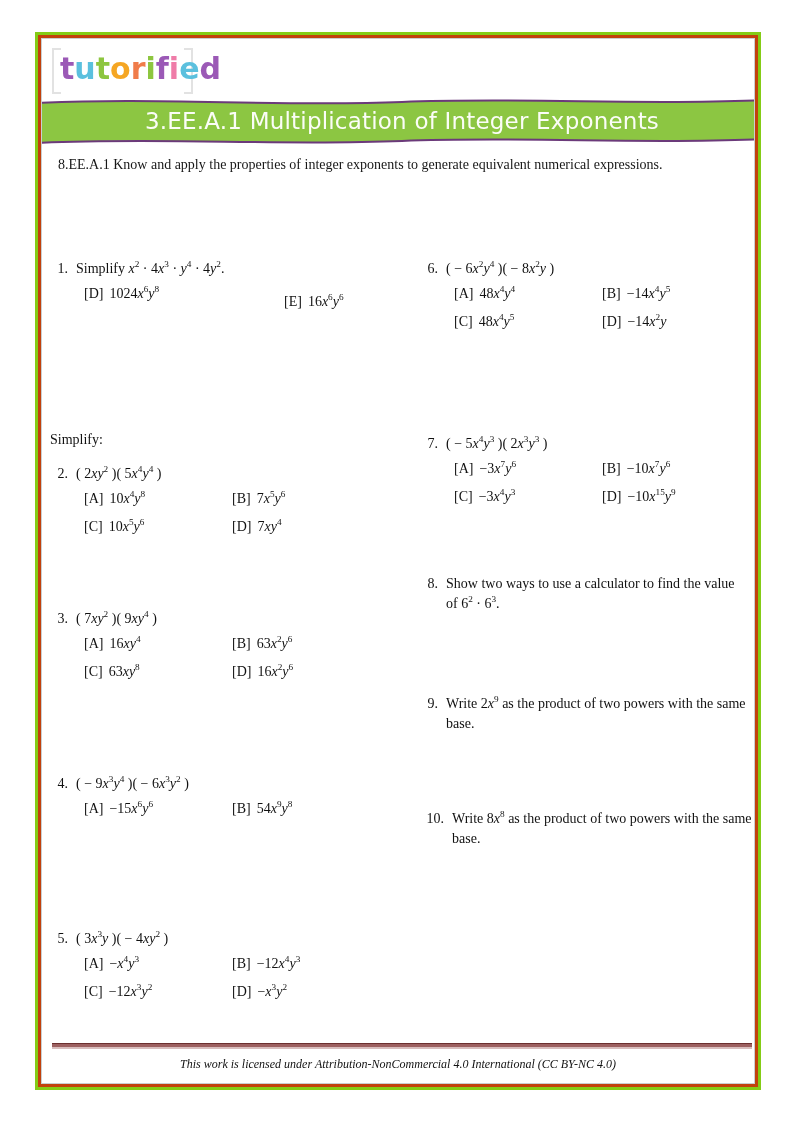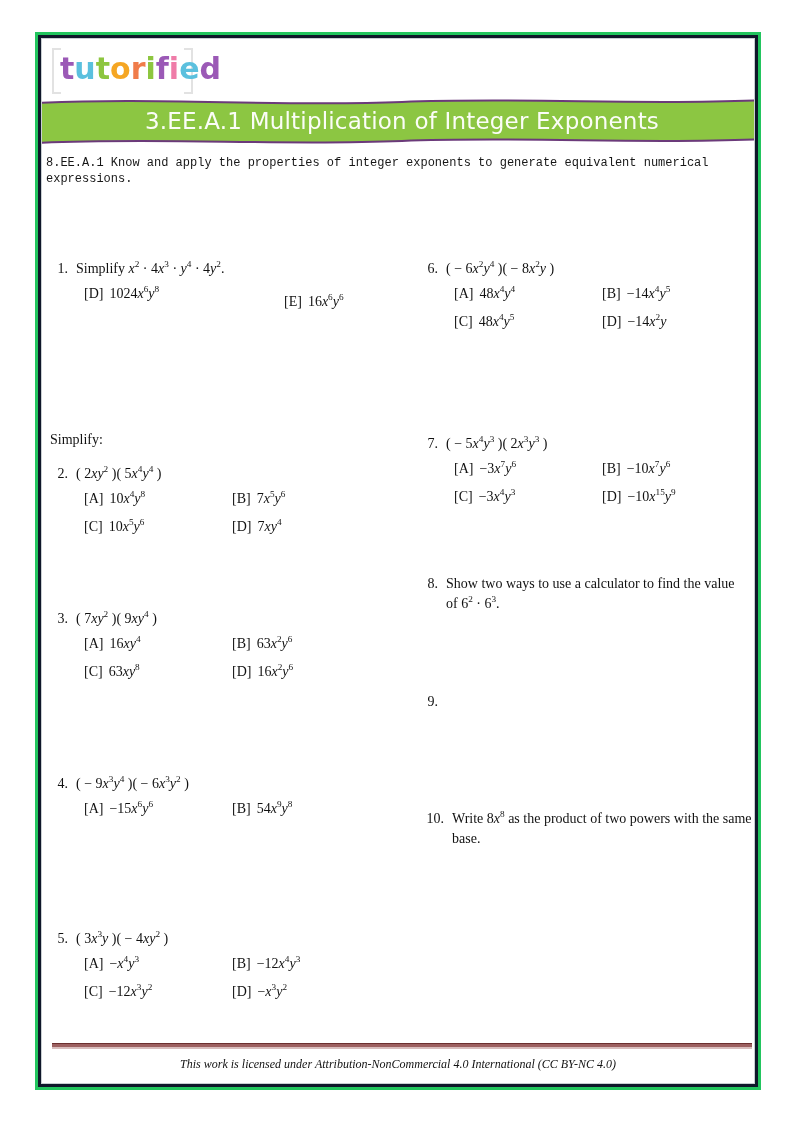--- a/index.html
+++ b/index.html
@@ -15,22 +15,22 @@
     overflow: hidden;
   }
 
   
   .page-frame {
     position: absolute;
     left: 35px;
     top: 32px;
     width: 726px;
     height: 1058px;
-    border: 3px solid #22c55e;
-    background: #0f172a;
+    border: 3px solid #84cc16;
+    background: #c2410c;
     box-sizing: border-box;
   }
   .page-inner {
     position: absolute;
     left: 3px;
     top: 3px;
     right: 3px;
     bottom: 3px;
     border: 1px solid #c9cfd2;
     background: #ffffff;
@@ -89,25 +89,25 @@
     font-family: "DejaVu Sans", sans-serif;
     font-size: 23px;
     color: #fbfdf7;
     letter-spacing: 0.2px;
     white-space: nowrap;
   }
 
   
   .standard-desc {
     position: absolute;
-    left: 4px;
+    left: 16px;
     top: 117px;
     width: 700px;
-    font-family: Liberation Mono, monospace;
-    font-size: 12px;
+    font-family: Liberation Serif, serif;
+    font-size: 14px;
     color: #171717;
     line-height: 1.3;
   }
 
   
   .content {
     position: absolute;
     left: 0;
     top: 150px;
     width: 720px;
@@ -342,20 +342,21 @@
             </div>
             <div class="question" style="top: 385px; left: 0px;">
               <div class="q-head">
                 <div class="q-num">8.</div>
                 <div class="q-text math" style="max-width: 300px;">Show two ways to use a calculator to find the value of 6<sup class="en">2</sup> · 6<sup class="en">3</sup>.</div>
               </div>
             </div>
             <div class="question" style="top: 505px; left: 0px;">
               <div class="q-head">
                 <div class="q-num">9.</div>
+                <div class="q-text math" style="max-width: 300px;">Write 2<i class="v">x</i><sup class="en">9</sup> as the product of two powers with the same base.</div>
               </div>
             </div>
             <div class="question" style="top: 620px; left: 0px;">
               <div class="q-head">
                 <div class="q-num wide">10.</div>
                 <div class="q-text math" style="max-width: 300px;">Write 8<i class="v">x</i><sup class="en">8</sup> as the product of two powers with the same base.</div>
               </div>
             </div>
           </div>
     </div>

